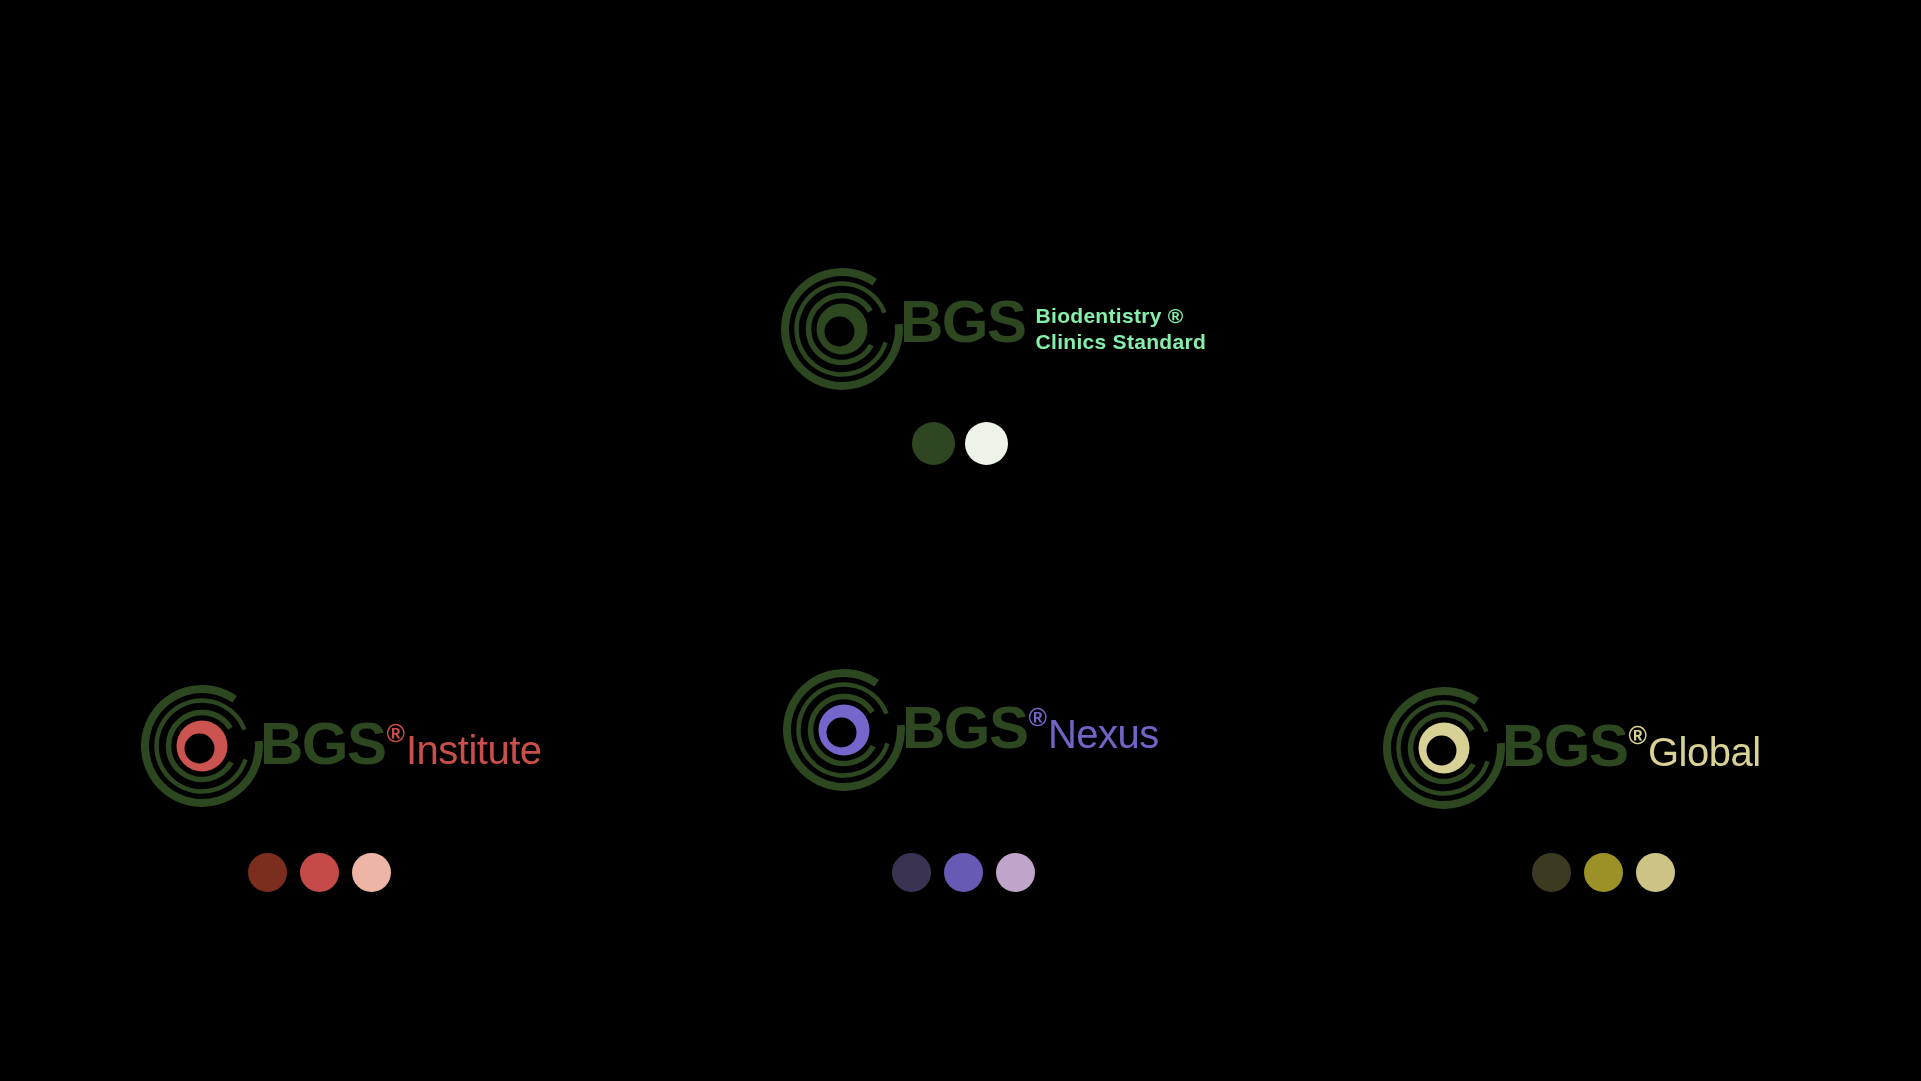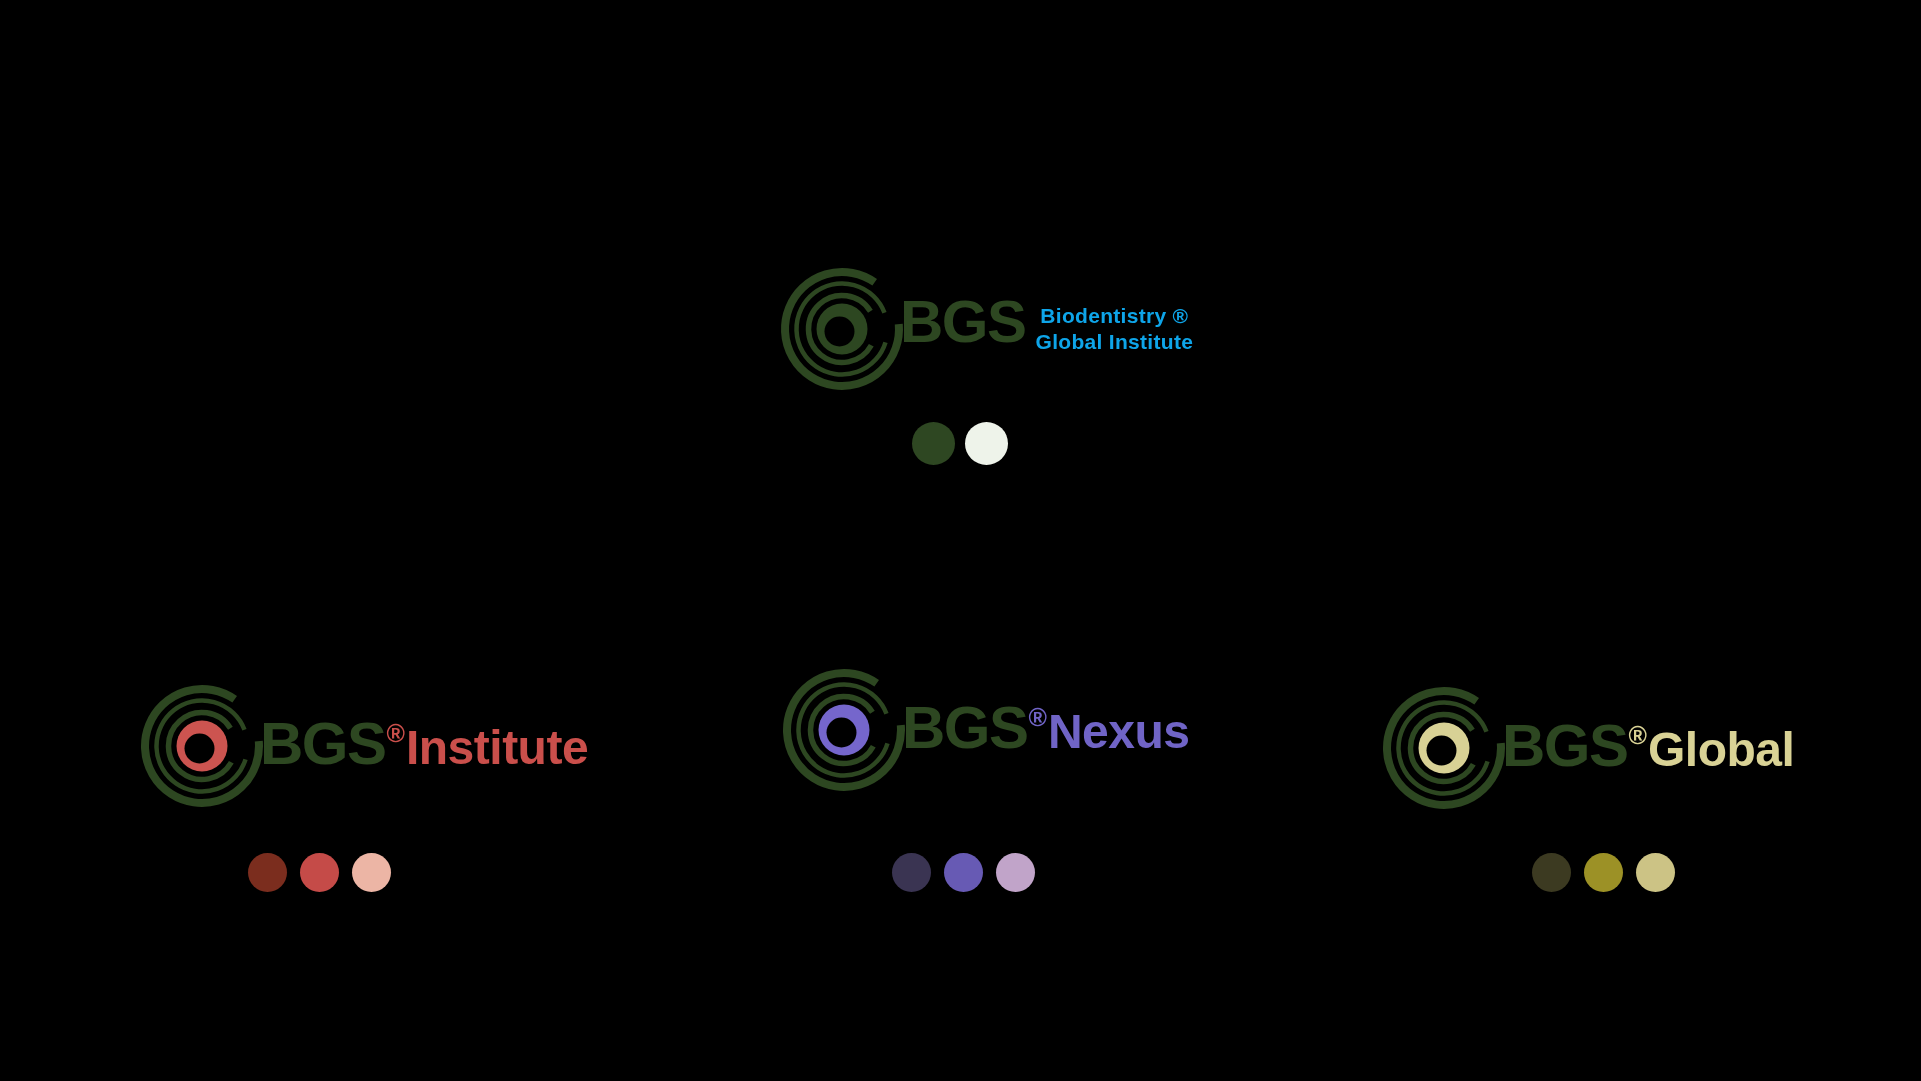--- a/index.html
+++ b/index.html
@@ -22,21 +22,21 @@
   .icon svg{display:block;}
   .lockup{line-height:60px;margin-left:-6px;}
   .wordmark{
     font-size:60px;font-weight:700;letter-spacing:-1.5px;
   }
   .reg{
     font-size:25px;font-weight:600;letter-spacing:0;
     vertical-align:22px;margin:0 1px;
   }
   .suffix{
-    font-size:48px;font-weight:700;letter-spacing:-0.5px;
+    font-size:40px;font-weight:400;letter-spacing:-0.5px;
   }
   .tagline{
     margin-left:10px;
     font-size:21px;font-weight:600;line-height:26px;letter-spacing:0.3px;
   }
   
   .master-logo{left:778px;top:265px;}
   .institute-logo{left:138px;top:682px;}
   .nexus-logo{left:780px;top:666px;}
   .clinics-logo{left:1380px;top:684px;}
@@ -62,23 +62,23 @@
           <circle cx="64" cy="64" r="25.5" fill="#2d4721"></circle>
           <circle cx="61.5" cy="66.5" r="15" fill="#000000"></circle>
           <path d="M 92.41 46.25 A 33.5 33.5 0 1 0 93.30 80.24" fill="none" stroke="#2d4721" stroke-width="5.5" stroke-linecap="butt"></path>
           <path d="M 106.48 47.69 A 45.5 45.5 0 1 0 107.51 77.30" fill="none" stroke="#2d4721" stroke-width="4.5" stroke-linecap="butt"></path>
           <path d="M 96.69 17.31 A 57 57 0 1 0 120.78 59.03" fill="none" stroke="#2d4721" stroke-width="8" stroke-linecap="butt"></path>
         </svg>
       </span>
     <div class="lockup">
       <span class="wordmark" style="color: rgb(45, 71, 33);">BGS</span>
     </div>
-    <div class="tagline" style="color: #0ea5e9; text-align: center;">
+    <div class="tagline" style="color: #86efac;">
       <div>Biodentistry ®</div>
-      <div>Global Institute</div>
+      <div>Clinics Standard</div>
     </div>
   </div>
 
   <div class="palette master-palette">
     <span class="dot" style="background: rgb(46, 71, 34);"></span>
     <span class="dot" style="background: rgb(238, 243, 234);"></span>
   </div>
 
   <div class="logo-row institute-logo">
     <span class="icon">

